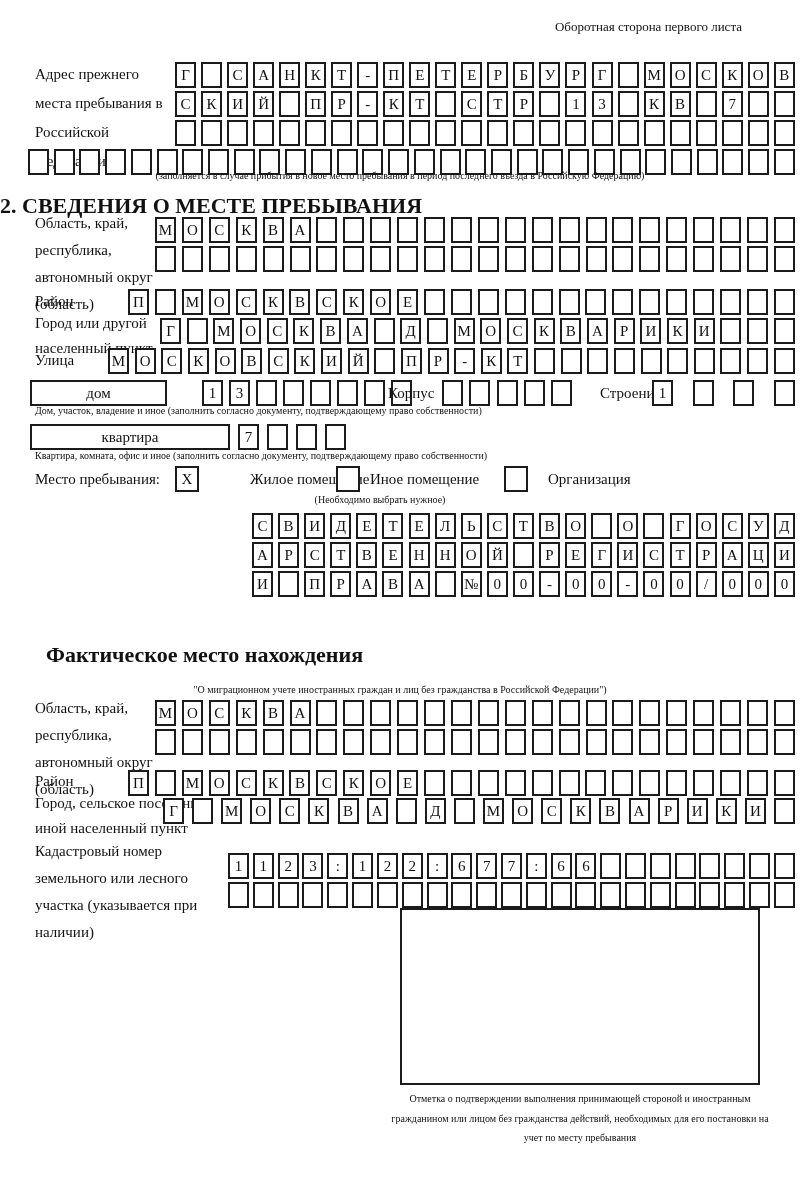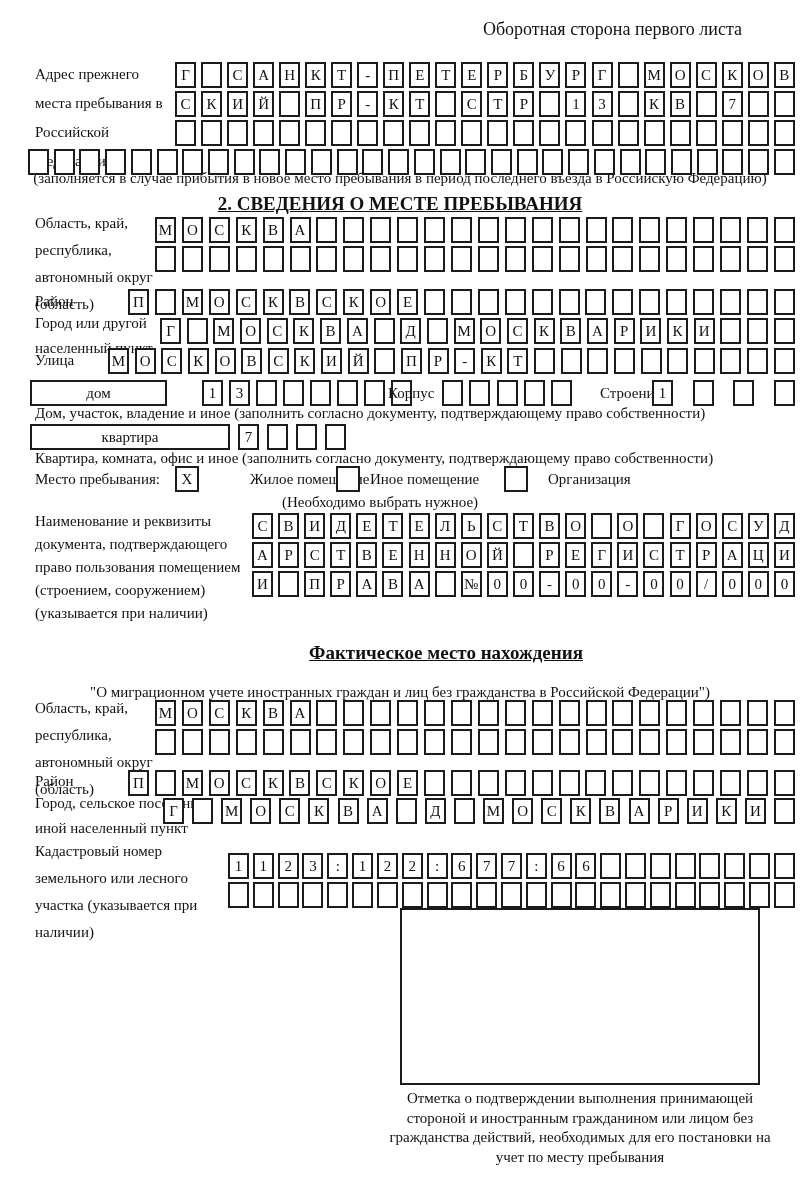--- a/index.html
+++ b/index.html
@@ -1,38 +1,38 @@
 <!DOCTYPE html>
 <html><head>
 <meta charset="utf-8">
 <style>
   html,body{margin:0;padding:0;background:#fff;}
   #page{position:relative;width:800px;height:1180px;background:#fff;
         font-family:"Liberation Serif","DejaVu Serif",serif;color:#111;overflow:hidden;}
   .abs{position:absolute;}
   .lbl{font-size:15px;line-height:27px;color:#111;}
-  .cap{font-size:15px;color:#111;}
-  .hdr{font-size:19px;font-weight:bold;text-align:center;width:100%;text-decoration:underline;}
+  .cap{font-size:10px;color:#111;}
+  .hdr{font-size:22px;font-weight:bold;text-align:left;width:100%;}
   .cellrow{display:flex;justify-content:space-between;}
   .cell{box-sizing:border-box;width:21px;height:26px;border:2px solid #1b1b1b;
         display:inline-flex;align-items:center;justify-content:center;
         font-size:15px;line-height:1;background:#fff;flex:0 0 auto;}
   .widebox{box-sizing:border-box;border:2px solid #1b1b1b;height:26px;
         display:flex;align-items:center;justify-content:center;font-size:15px;background:#fff;}
   .chk{box-sizing:border-box;width:24px;height:26px;border:2px solid #1b1b1b;
         display:inline-flex;align-items:center;justify-content:center;font-size:15px;background:#fff;}
   .stamp{box-sizing:border-box;border:2px solid #1b1b1b;background:#fff;}
   .ctr{text-align:center;}
 </style>
 </head>
 <body>
 
 <div id="page">
 
-  <div class="abs cap" style="top:19px;right:58px;font-size:18px;">Оборотная сторона первого листа</div>
+  <div class="abs cap" style="top:19px;right:58px;font-size:13px;">Оборотная сторона первого листа</div>
 
   <div class="abs lbl" style="left:35px;top:60px;width:138px;line-height:29px;">Адрес прежнего места пребывания в Российской Федерации</div>
   <div class="abs cellrow" style="left:175px;top:62px;width:620px;">
       <span class="cell">Г</span>
       <span class="cell"></span>
       <span class="cell">С</span>
       <span class="cell">А</span>
       <span class="cell">Н</span>
       <span class="cell">К</span>
       <span class="cell">Т</span>
@@ -322,21 +322,20 @@
 
   <div class="abs lbl" style="left:35px;top:466px;line-height:26px;">Место пребывания:</div>
   <div class="abs chk" style="left:175px;top:466px;">X</div>
   <div class="abs lbl" style="left:208px;top:466px;line-height:26px;margin-left:42px;">Жилое помещение</div>
   <div class="abs chk" style="left:336px;top:466px;"></div>
   <div class="abs lbl" style="left:370px;top:466px;line-height:26px;">Иное помещение</div>
   <div class="abs chk" style="left:504px;top:466px;"></div>
   <div class="abs lbl" style="left:548px;top:466px;line-height:26px;">Организация</div>
   <div class="abs cap ctr" style="left:0;top:494px;width:760px;">(Необходимо выбрать нужное)</div>
 
-  <div class="abs lbl" style="left:35px;top:510px;width:218px;line-height:23px;">Наименование и реквизиты документа, подтверждающего право пользования помещением (строением, сооружением) (указывается при наличии)</div>
   <div class="abs cellrow" style="left:252px;top:513px;width:543px;">
       <span class="cell">С</span>
       <span class="cell">В</span>
       <span class="cell">И</span>
       <span class="cell">Д</span>
       <span class="cell">Е</span>
       <span class="cell">Т</span>
       <span class="cell">Е</span>
       <span class="cell">Л</span>
       <span class="cell">Ь</span>

